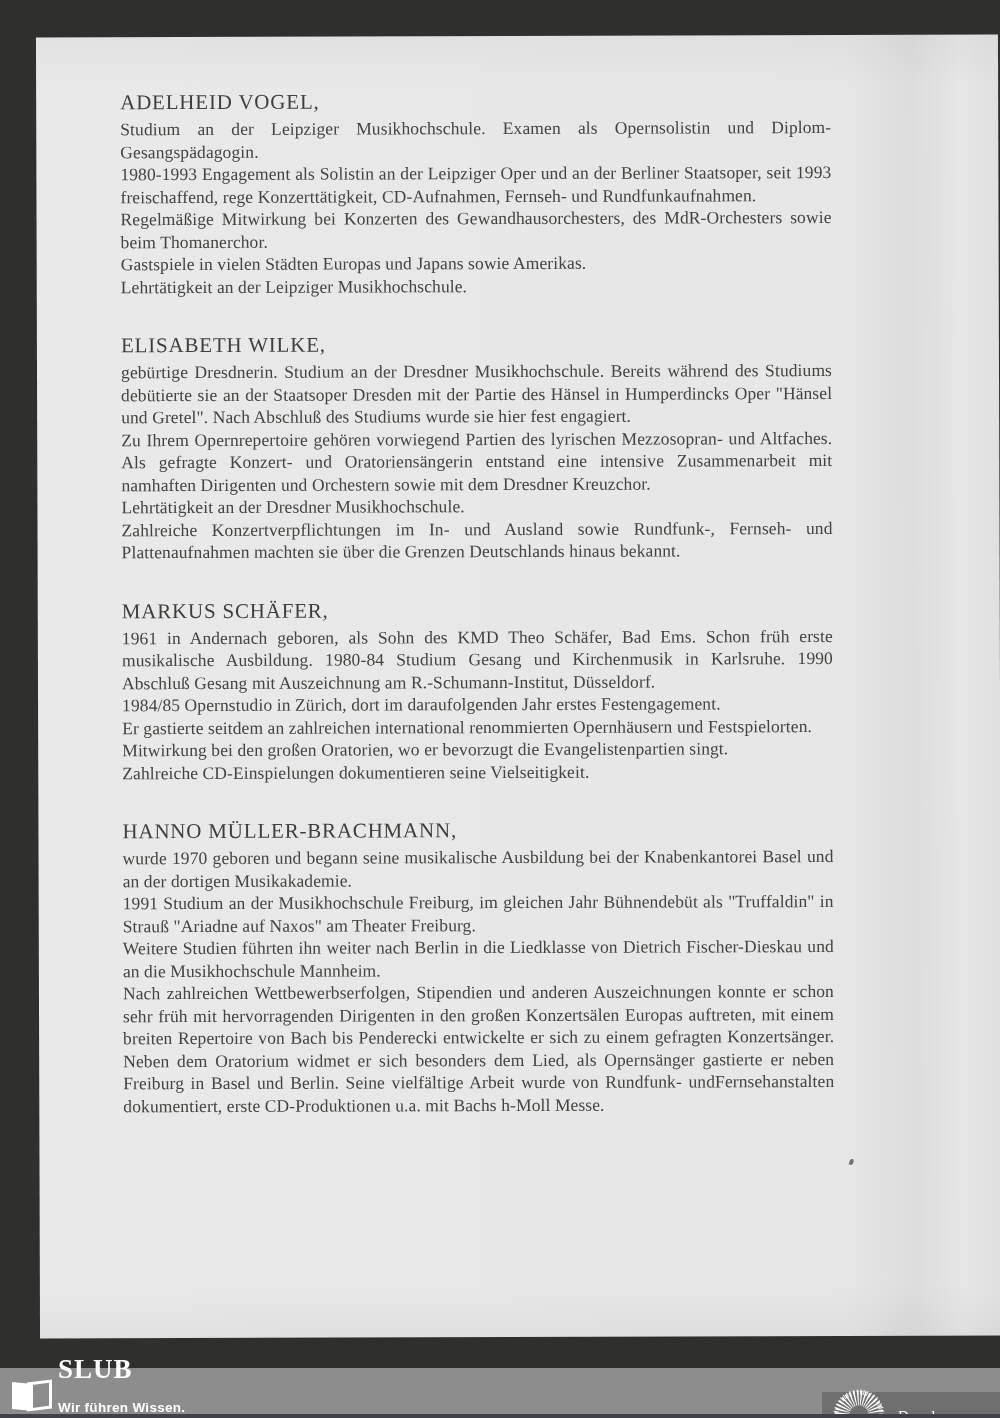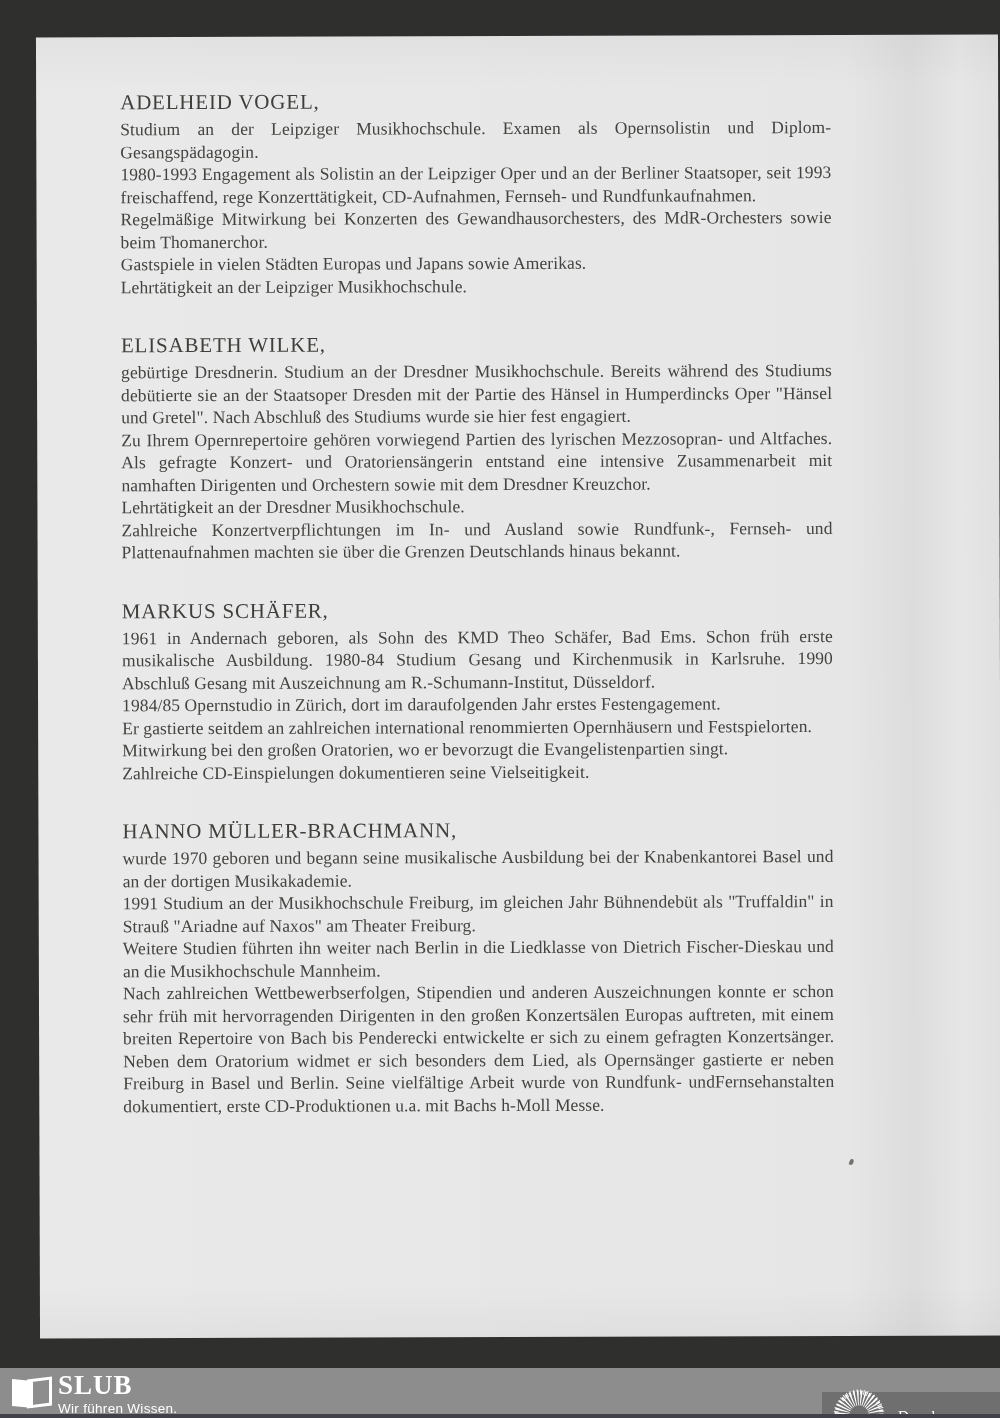--- a/index.html
+++ b/index.html
@@ -60,21 +60,21 @@
     left: 0; bottom: 0;
     width: 100%; height: 4px;
     background: #41414a;
   }
   
   .slub-block {
     position: absolute;
     left: 12px; top: 5px;
     height: 42px;
     display: flex;
-    align-items: center;
+    align-items: flex-end;
     cursor: pointer;
   }
   .book-icon { position: relative; width: 42px; height: 34px; margin-top: 2px; }
   .book-back {
     position: absolute; left: 15px; top: 0;
     width: 19px; height: 23px;
     border: 3px solid #ffffff;
     transform: skewY(-7deg);
     background: transparent;
   }
@@ -87,24 +87,24 @@
   .slub-text { margin-left: 4px; color: #ffffff; }
   .slub-wordmark {
     font-family: "Liberation Serif", serif;
     font-weight: 700;
     font-size: 27px;
     line-height: 27px;
     letter-spacing: 1px;
   }
   .slub-slogan {
     font-family: "Liberation Sans", sans-serif;
-    font-weight: 400;
+    font-weight: 700;
     font-size: 13.5px;
     line-height: 14px;
-    margin-top: 3px;
+    margin-top: 18px;
     letter-spacing: 0.3px;
   }
   
   .phil-block {
     position: absolute;
     right: 0; top: 0;
     width: 178px; height: 50px;
     background: #6f6f6f;
     display: flex;
     align-items: flex-end;

